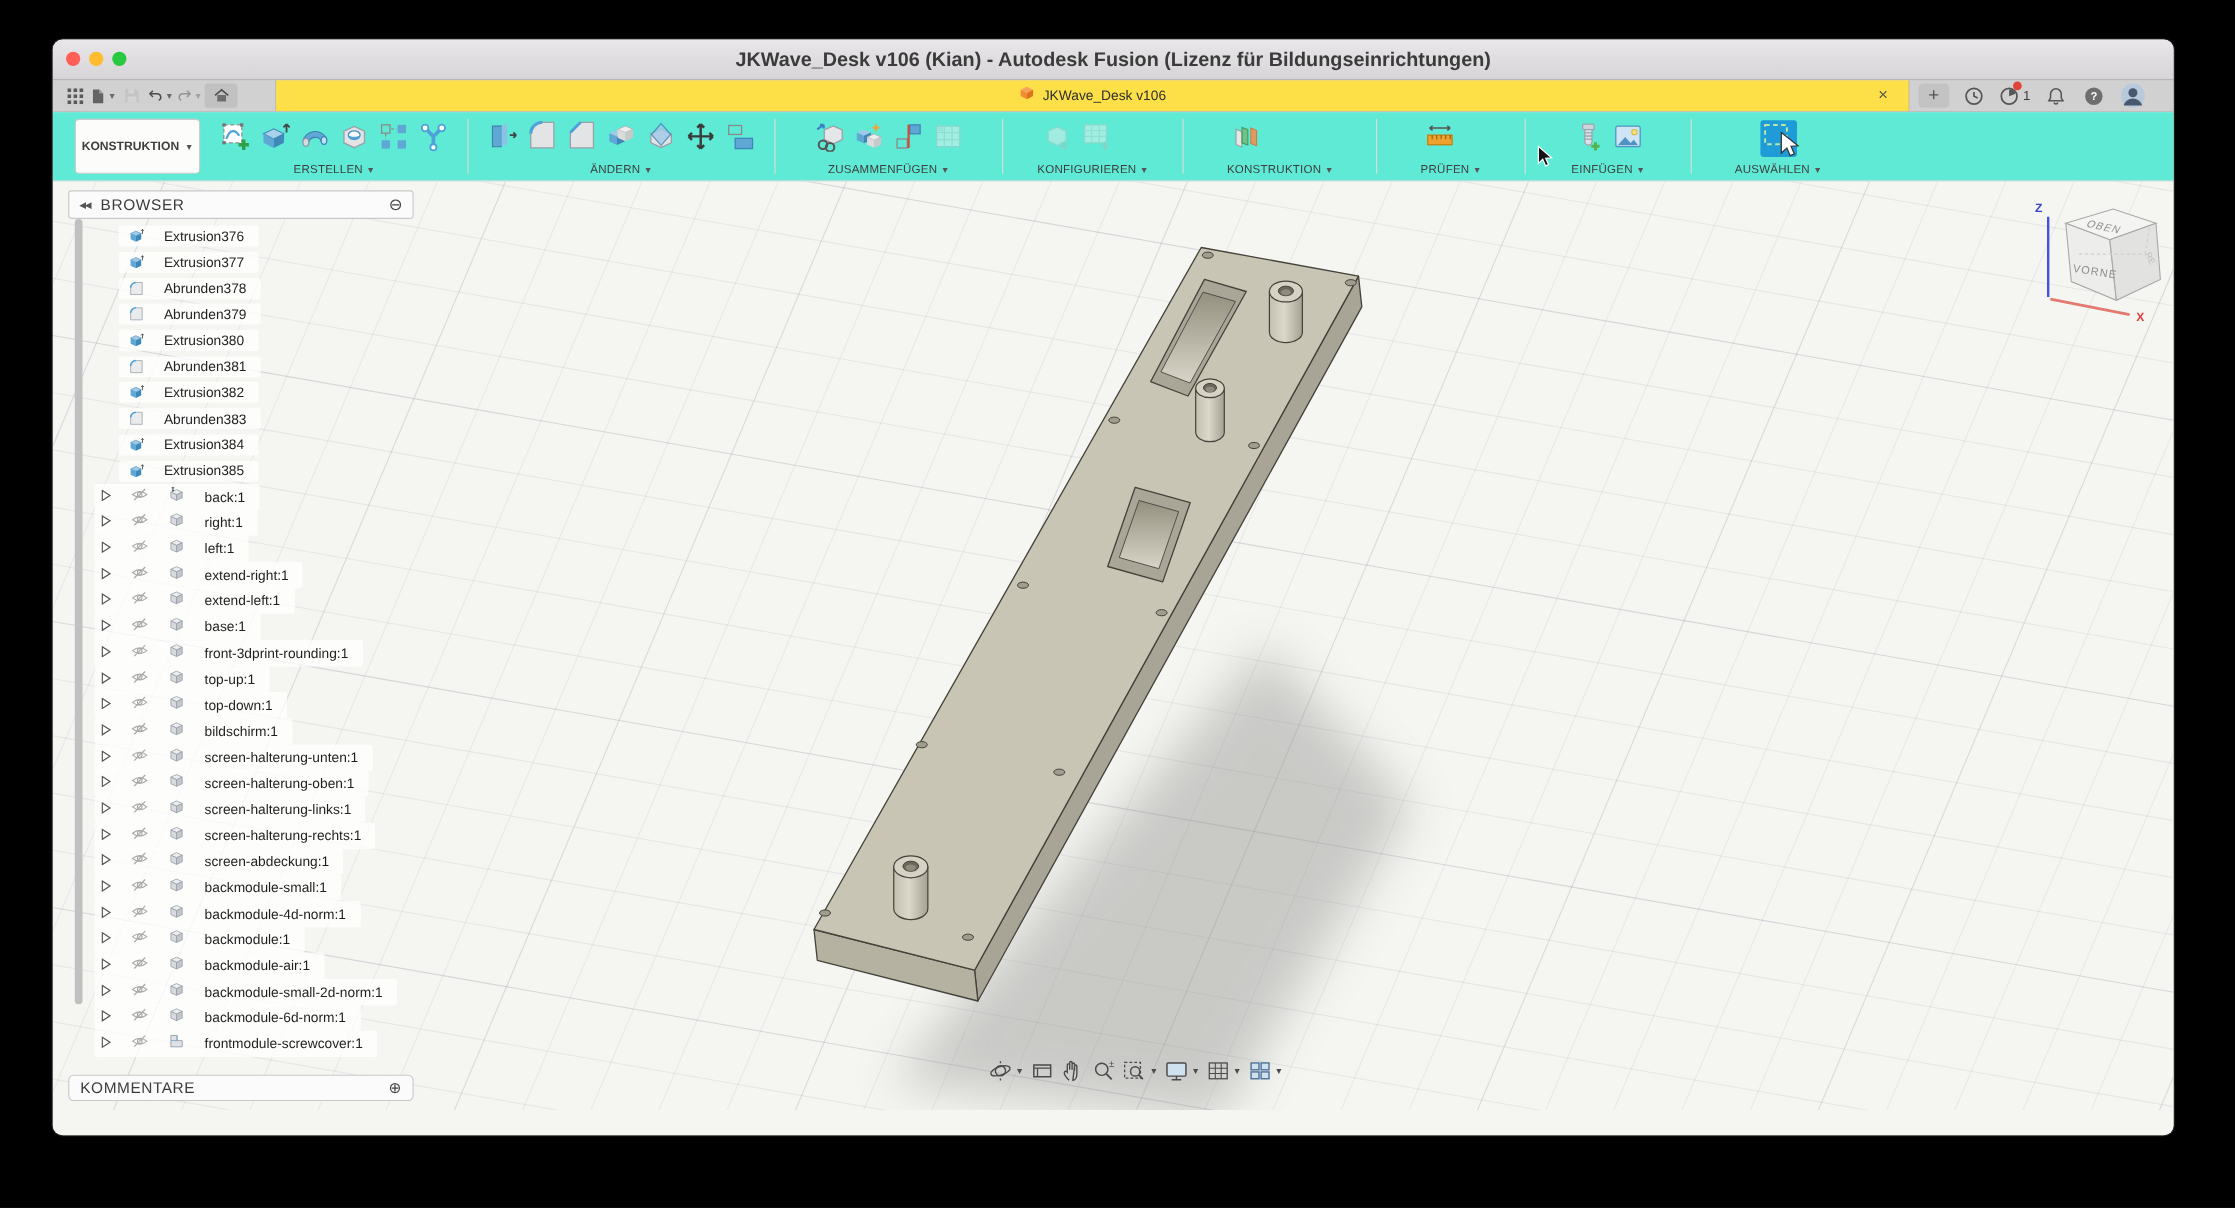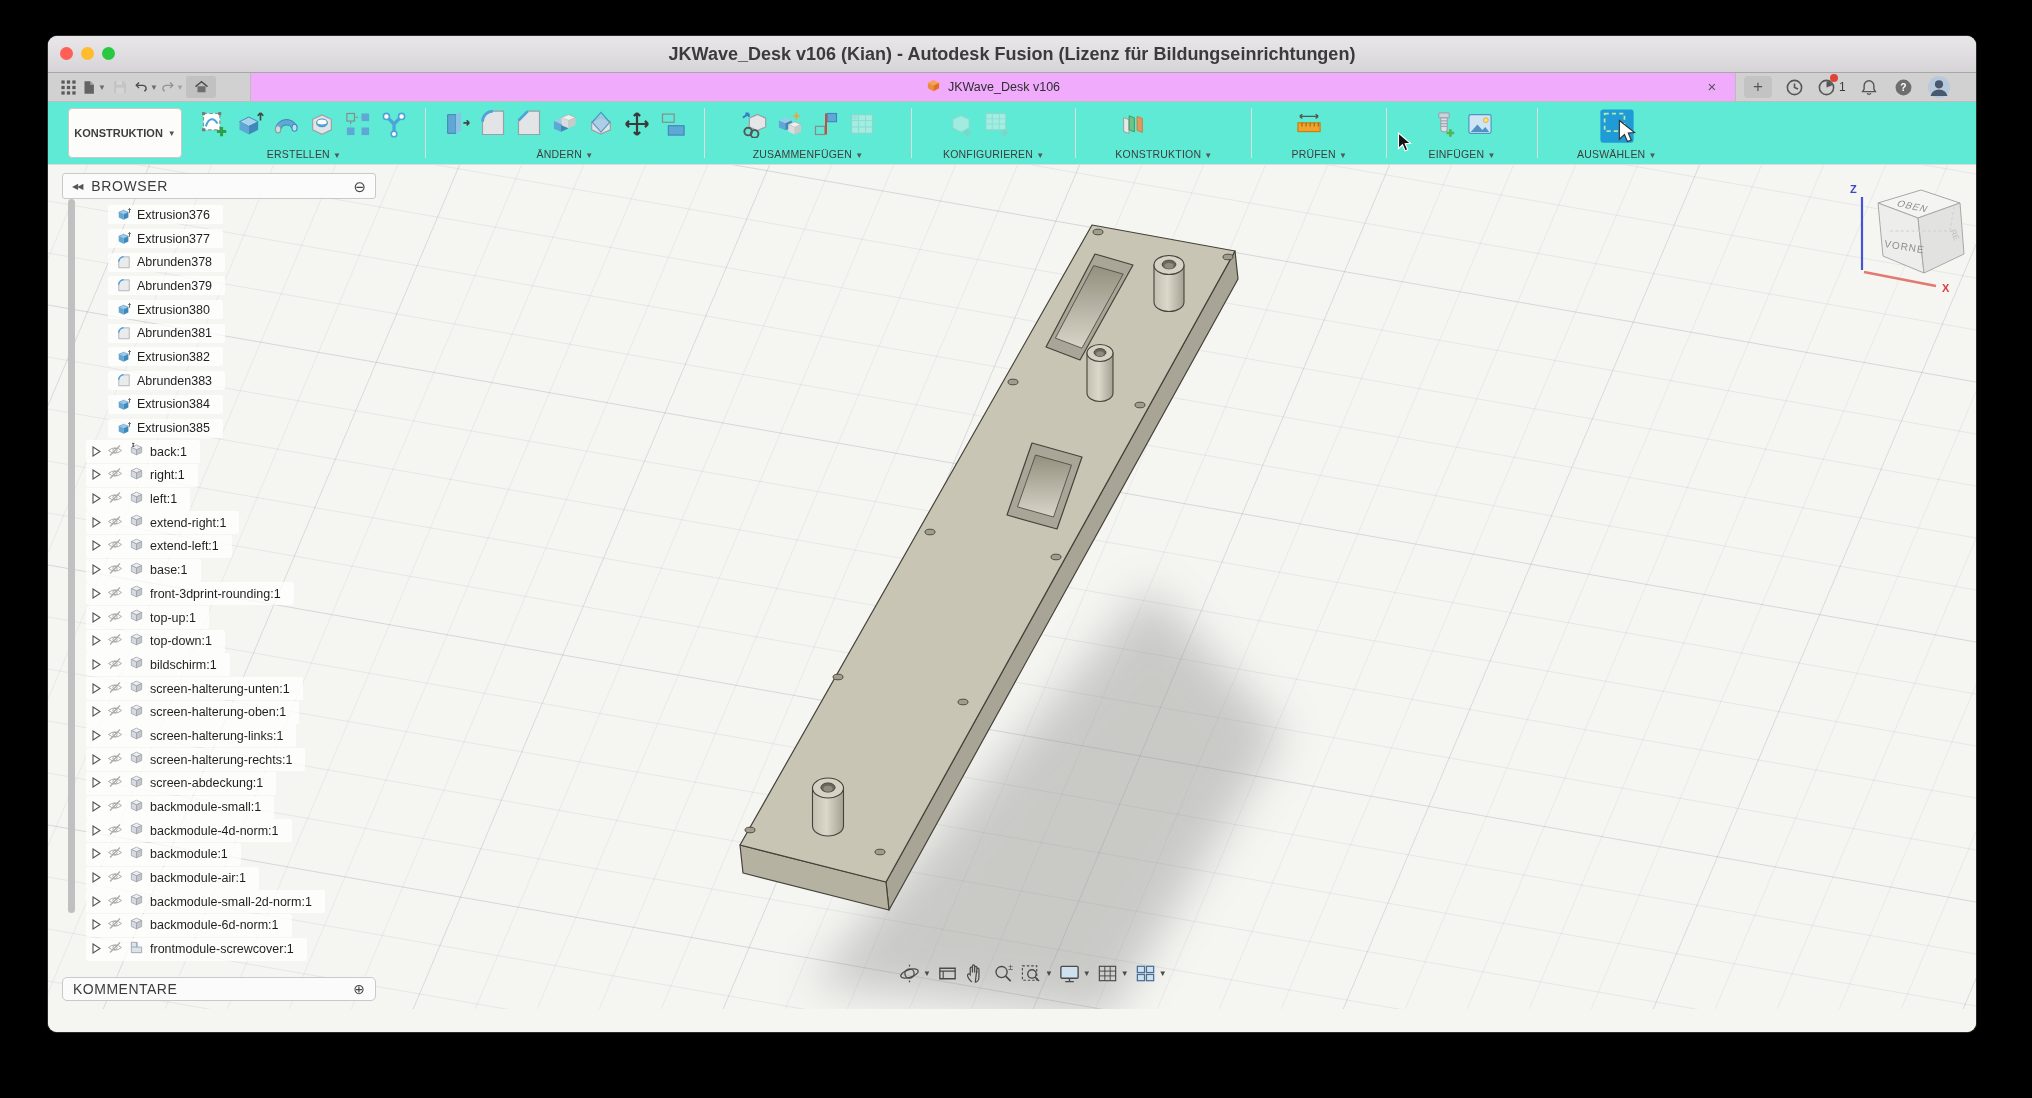--- a/index.html
+++ b/index.html
@@ -11,21 +11,21 @@
     border-bottom:1px solid #a8a8a8;position:relative;display:flex;align-items:center;justify-content:center;}
   .traffic{position:absolute;left:12px;top:11px;display:flex;gap:8px;}
   .tl{width:13px;height:13px;border-radius:50%;}
   .title-text{font-size:18px;font-weight:bold;color:#3b3b3b;}
   
   .tabstrip{height:28px;flex:0 0 28px;background:#d2d1d2;display:flex;align-items:stretch;border-bottom:1px solid #bdbdbd;}
   .left-tools{flex:0 0 194px;display:flex;align-items:center;gap:2px;padding-left:8px;}
   .tool-ic{width:24px;height:22px;display:flex;align-items:center;justify-content:center;}
   .tool-ic.boxed{background:#c2c1c2;border-radius:3px;width:30px;}
   .tool-ic .caret{font-size:8px;color:#6a6a6a;margin-left:1px;}
-  .doc-tab{flex:1;background:#f0abfc;border-left:1px solid #bcbcbc;border-right:1px solid #bcbcbc;
+  .doc-tab{flex:1;background:#fde047;border-left:1px solid #bcbcbc;border-right:1px solid #bcbcbc;
     display:flex;align-items:center;justify-content:center;position:relative;}
   .doc-tab-label{font-size:12.5px;color:#2e2e2e;margin-left:7px;}
   .tab-close{position:absolute;right:14px;top:4px;width:18px;height:18px;color:#555;font-size:15px;
     display:flex;align-items:center;justify-content:center;}
   .right-tools{flex:0 0 232px;display:flex;align-items:center;gap:10px;padding-left:8px;}
   .newtab{background:#c4c3c4;border-radius:4px;width:28px;height:22px;display:flex;align-items:center;justify-content:center;
     font-size:17px;color:#555;}
   .badge-wrap{position:relative;display:flex;align-items:center;gap:3px;}
   .badge-dot{position:absolute;right:8px;top:-2px;width:8px;height:8px;border-radius:50%;background:#e04438;}
   .badge-num{font-size:12px;color:#3c3c3c;}
@@ -50,21 +50,21 @@
   #scene{position:absolute;left:0;top:0;}
   
   .browser-header{position:absolute;left:14px;top:8px;width:314px;height:26px;background:rgba(252,252,252,.9);
     border:1px solid #c9c9c9;border-radius:3px;display:flex;align-items:center;padding:0 9px;box-sizing:border-box;}
   .bh-collapse{font-size:8px;color:#555;letter-spacing:-1px;margin-right:9px;}
   .bh-title{font-size:14px;color:#3c3c3c;letter-spacing:.6px;}
   .bh-minus{margin-left:auto;font-size:15px;color:#444;line-height:1;}
   .scroll-thumb{position:absolute;left:20px;top:34px;width:7px;height:714px;background:#c0c0c0;border-radius:4px;}
   .rows{position:absolute;left:38px;top:38px;}
   .trow{height:23.7px;display:flex;align-items:center;}
-  .chip{display:inline-flex;align-items:center;gap:6px;background:rgba(255,255,255,.74);border-radius:2px;
+  .chip{display:inline-flex;align-items:center;gap:18px;background:rgba(255,255,255,.74);border-radius:2px;
     padding:2px 13px 2px 6px;}
   .chip.hist{margin-left:22px;padding-left:9px;}
   .tlabel{font-size:12.5px;color:#1f1f1f;white-space:nowrap;}
   .comments-bar{position:absolute;left:14px;top:812px;width:314px;height:24px;background:rgba(252,252,252,.9);
     border:1px solid #c9c9c9;border-radius:5px;display:flex;align-items:center;padding:0 10px;box-sizing:border-box;}
   .comments-bar .bh-title{letter-spacing:.5px;}
   .comments-bar .plus{margin-left:auto;font-size:14px;color:#444;line-height:1;}
   
   .navbar{position:absolute;left:850px;top:797px;display:flex;align-items:center;gap:5px;}
   .nav-ic{display:flex;align-items:center;gap:2px;}

